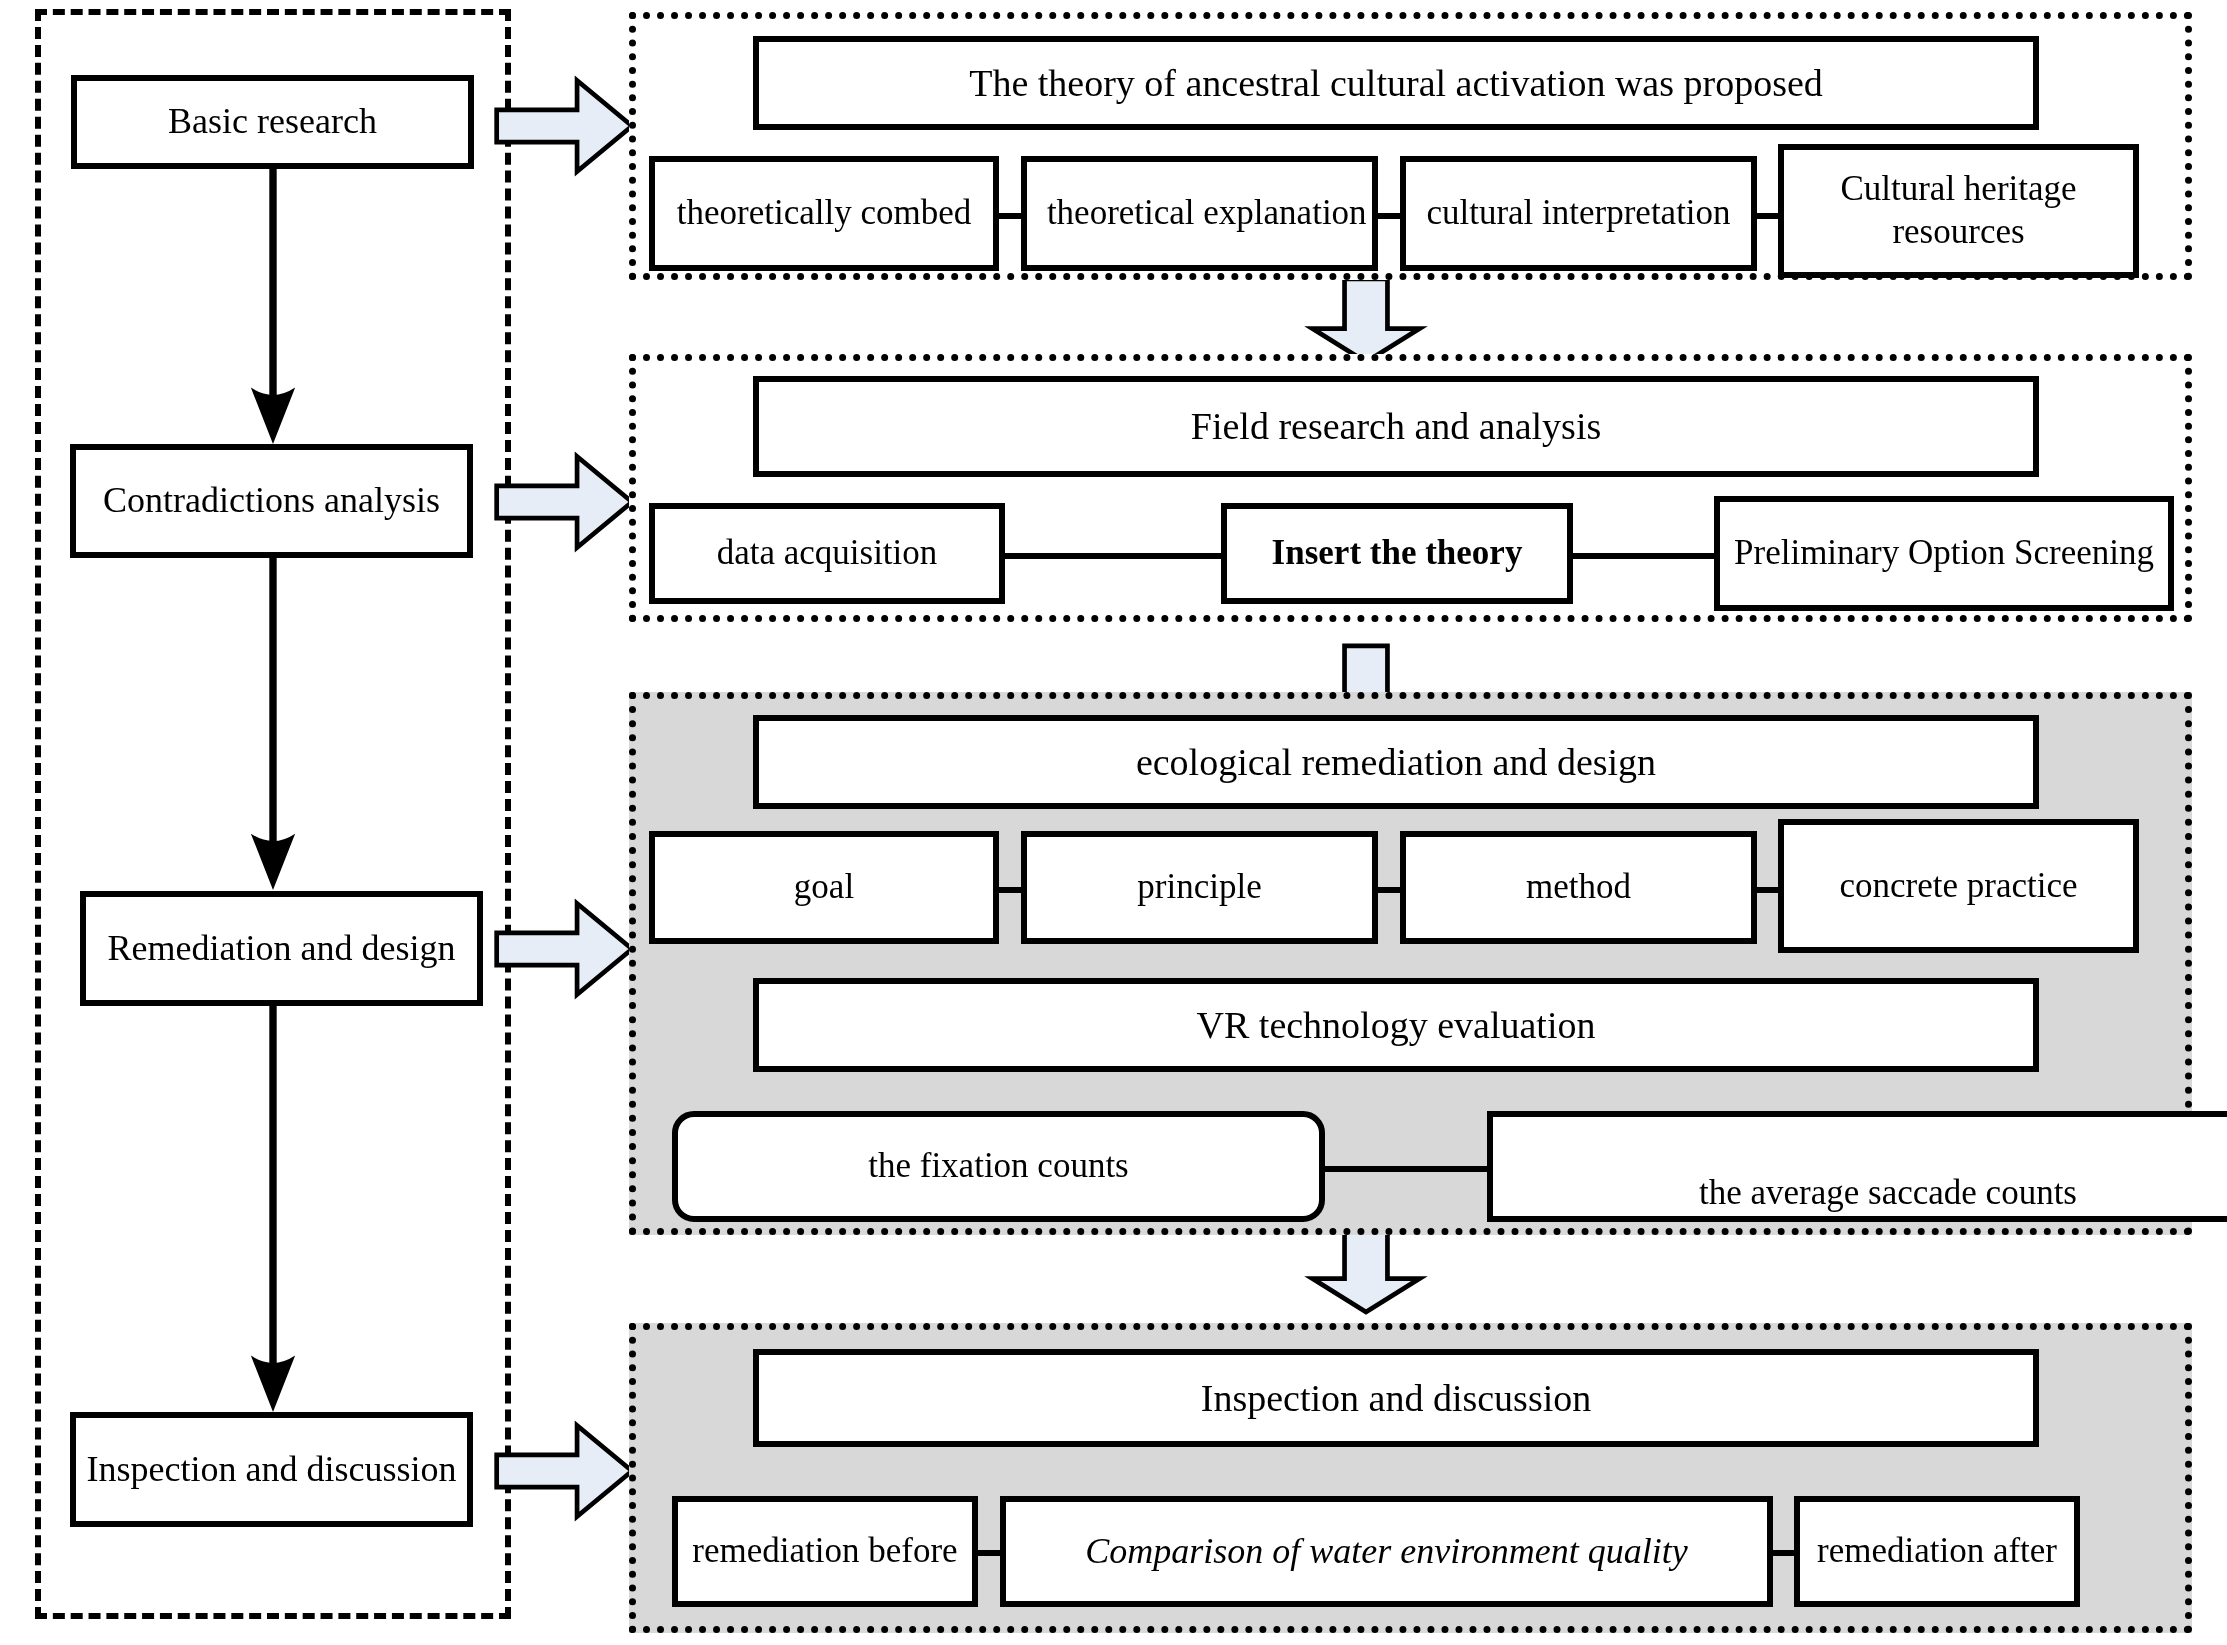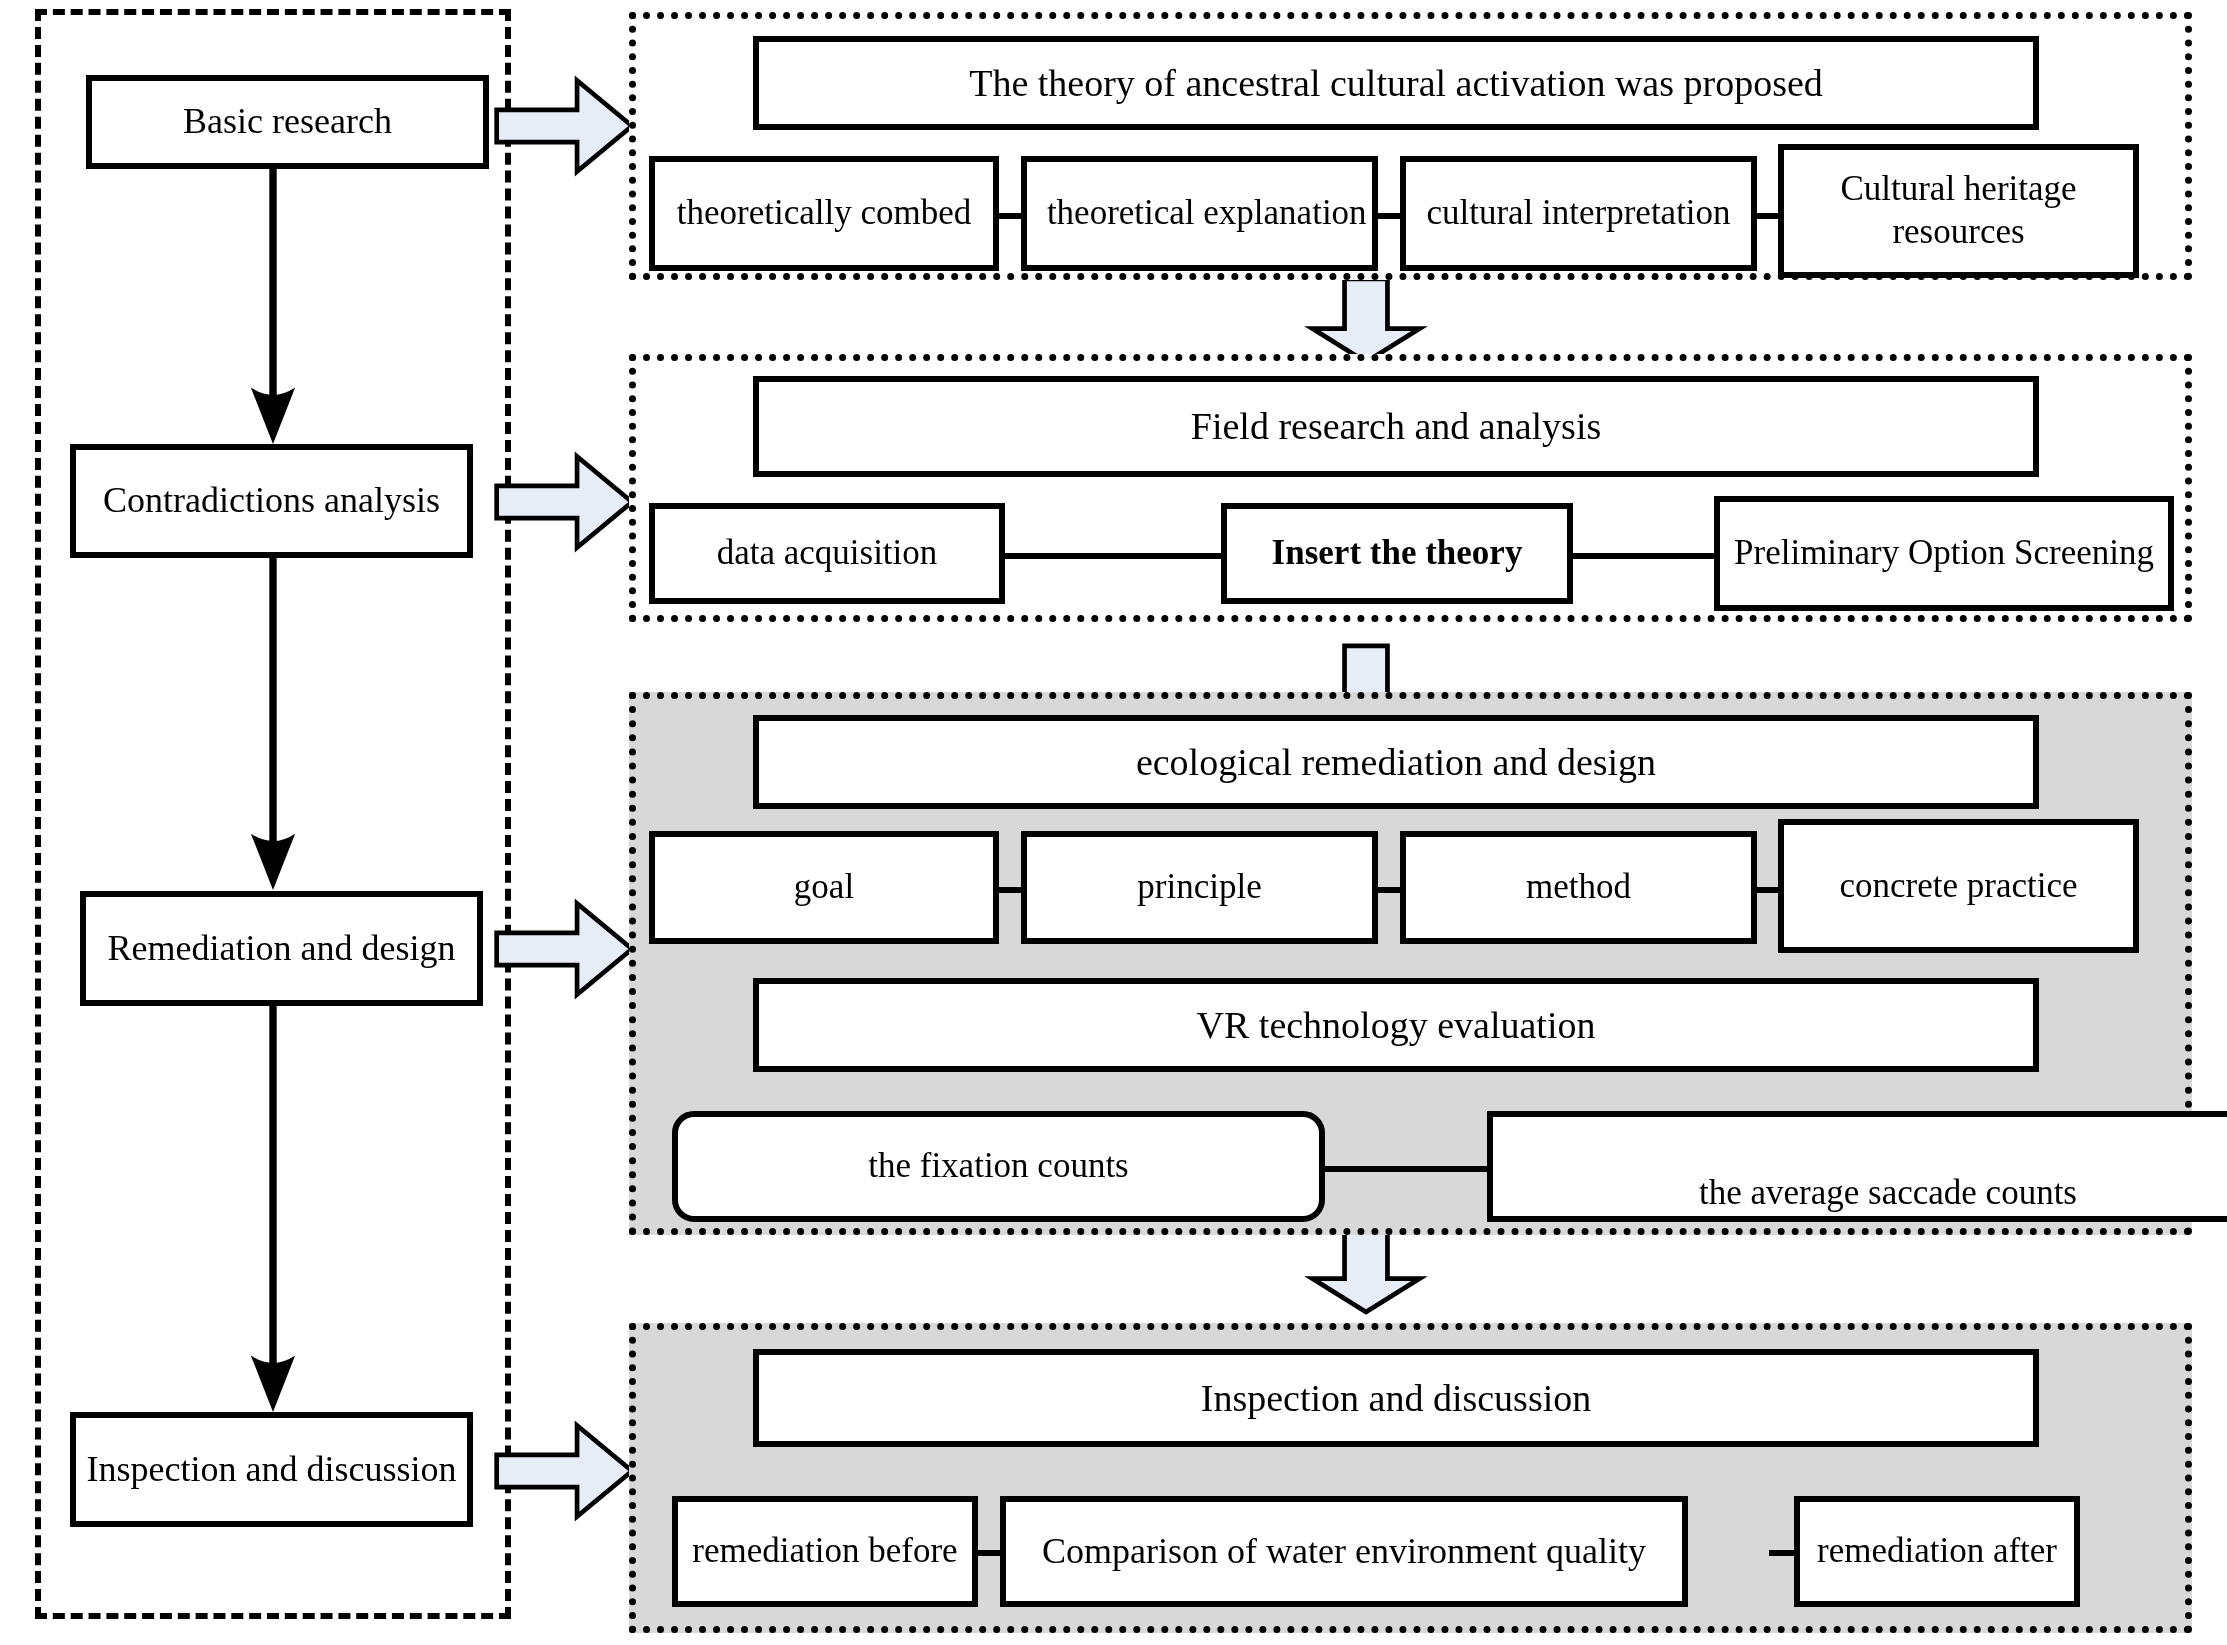--- a/index.html
+++ b/index.html
@@ -48,21 +48,21 @@
   .blockarrow{overflow:visible;}
   .blockarrow polygon{fill:#e6edf7;stroke:#000;stroke-width:7;stroke-linejoin:miter;}
 </style>
 </head>
 <body>
 
 <div id="root">
 
   <div class="abs dashbox" style="left:35px;top:9.4px;width:476px;height:1610px;"></div>
 
-  <div class="abs node mid" style="left:86px;top:75px;width:403px;height:94px;">
+  <div class="abs node mid" style="left:71px;top:75px;width:403px;height:94px;">
     <span>Basic research</span>
   </div>
 
   <div class="abs node mid" style="left:70px;top:444px;width:403px;height:114px;">
     <span>Contradictions analysis</span>
   </div>
 
   <div class="abs node mid" style="left:80px;top:891px;width:403px;height:115px;">
     <span>Remediation and design</span>
   </div>
@@ -197,21 +197,21 @@
   <div class="abs node big" style="left:753px;top:1349px;width:1286px;height:98px;">
     <span>Inspection and discussion</span>
   </div>
 
   <div class="abs hline" style="left:974px;top:1550px;width:29.5px;"></div>
   <div class="abs hline" style="left:1769px;top:1550px;width:29.5px;"></div>
 
   <div class="abs node small" style="left:672px;top:1496px;width:306px;height:111px;">
     <span>remediation before</span>
   </div>
-  <div class="abs node mid" style="left:1000px;top:1496px;width:688px;height:111px;">
+  <div class="abs node mid" style="left:1000px;top:1496px;width:773px;height:111px;font-style:italic;">
     <span>Comparison of water environment quality</span>
   </div>
   <div class="abs node small" style="left:1794px;top:1496px;width:286px;height:111px;">
     <span>remediation after</span>
   </div>
 
 </div>
 
 
 </body></html>

